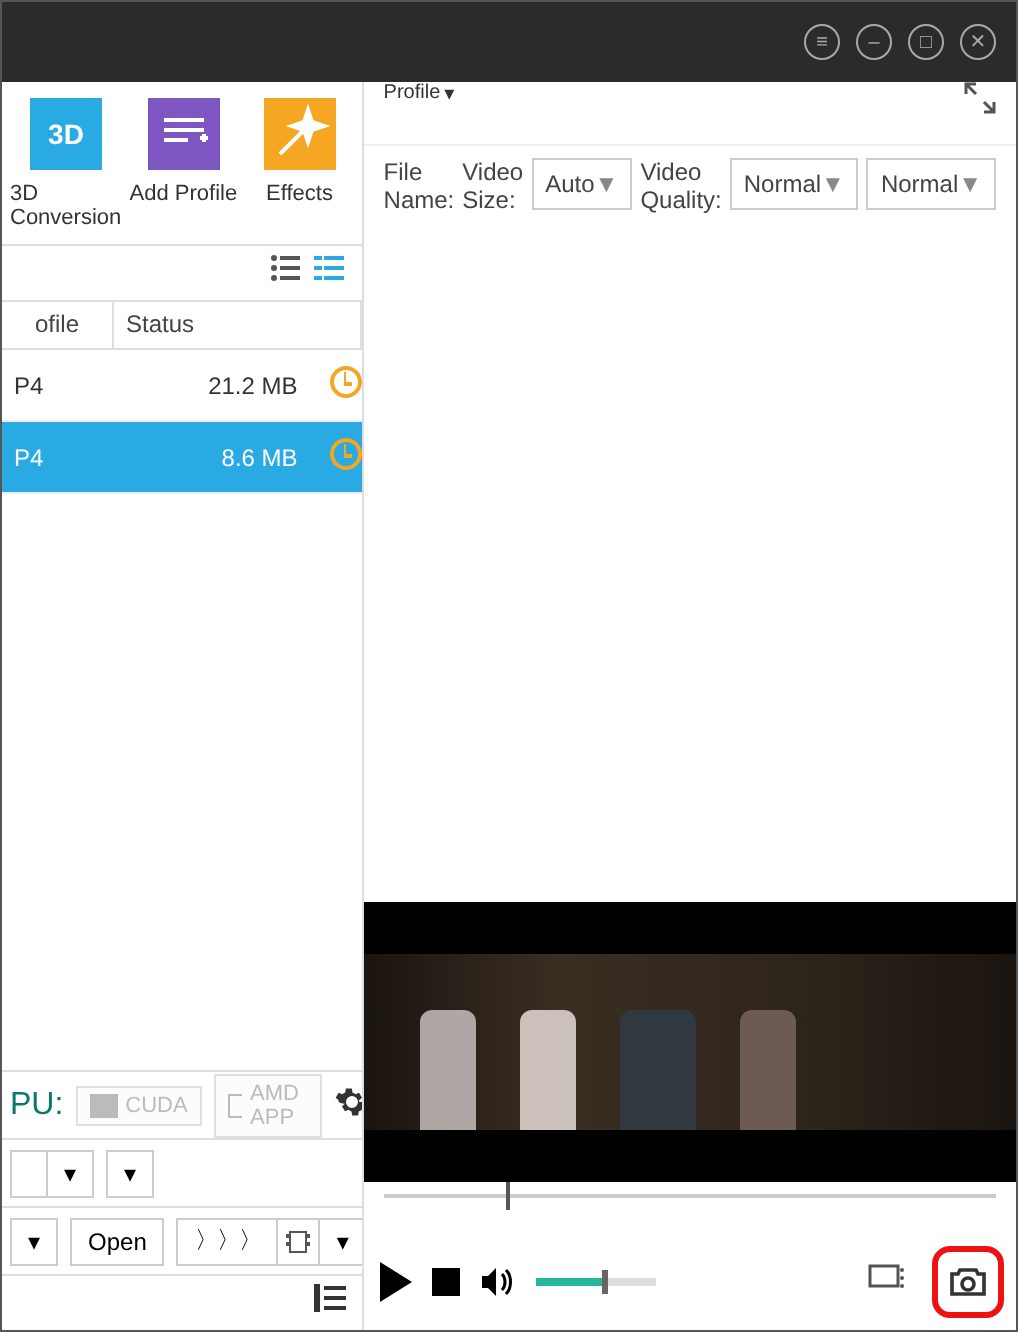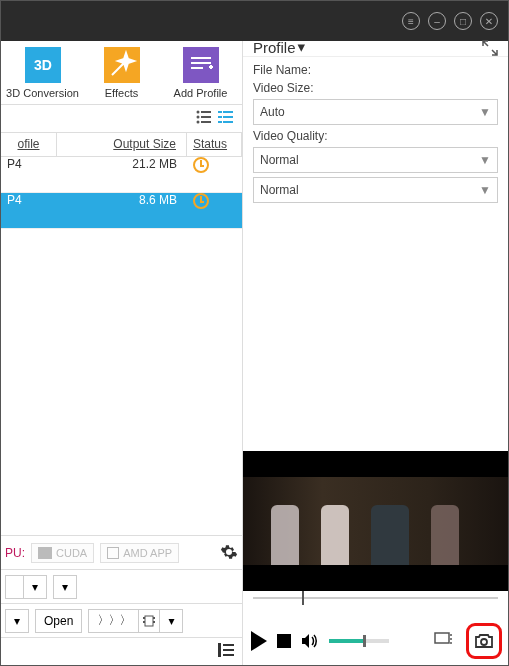--- a/index.html
+++ b/index.html
@@ -2,50 +2,50 @@
 <html><head>
 <meta charset="utf-8">
 <style>
   *{box-sizing:border-box;margin:0;padding:0;font-family:"Segoe UI",Arial,sans-serif;}
   body{width:509px;height:666px;border:1px solid #555;overflow:hidden;background:#fff;}
   .titlebar{height:40px;background:#2b2b2b;display:flex;justify-content:flex-end;align-items:center;padding:0 10px;gap:8px;}
   .tb-btn{width:18px;height:18px;border:1px solid #aaa;border-radius:50%;display:flex;align-items:center;justify-content:center;color:#aaa;font-size:10px;cursor:pointer;}
   .cols{display:flex;height:calc(100% - 40px);}
   .left{width:242px;border-right:1px solid #ddd;display:flex;flex-direction:column;overflow:hidden;}
   .right{flex:1;display:flex;flex-direction:column;}
-  .ribbon{height:64px;border-bottom:1px solid #ddd;display:flex;gap:4px;padding:6px 4px;}
+  .ribbon{height:82px;border-bottom:1px solid #ddd;display:flex;gap:4px;padding:6px 4px;}
   .rbtn{display:flex;flex-direction:column;align-items:center;justify-content:flex-start;font-size:11px;color:#333;width:78px;cursor:pointer;}
   .ricon{width:40px;height:40px;display:flex;align-items:center;justify-content:center;margin-bottom:4px;}
   .viewbar{height:28px;border-bottom:1px solid #ddd;display:flex;justify-content:flex-end;align-items:center;padding:0 8px;gap:6px;color:#2196f3;}
-  .thead{height:24px;border-bottom:1px solid #ddd;display:flex;font-size:12px;color:#444;text-decoration:underline;}
+  .thead{height:24px;border-bottom:1px solid #ddd;display:flex;font-size:12px;color:#444;}
   .thead>div{border-right:1px solid #ddd;padding:4px 6px;}
   .c-file{width:56px;text-align:center;}
   .c-size{width:130px;text-align:right;padding-right:10px !important;}
   .c-status{flex:1;}
-  .trow{height:36px;display:flex;align-items:flex-start;font-size:12px;color:#333;border-bottom:1px solid #eee;}
+  .trow{height:36px;display:flex;align-items:center;font-size:12px;color:#333;border-bottom:1px solid #eee;}
   .trow .c-file{padding-left:6px;text-align:left;}
   .trow.sel{background:#2aaae2;color:#fff;}
   .clock{width:16px;height:16px;border:2px solid #f5a623;border-radius:50%;position:relative;display:inline-block;margin-left:6px;}
   .clock:before{content:"";position:absolute;width:1.5px;height:5px;background:#f5a623;left:5px;top:1px;}
   .clock:after{content:"";position:absolute;width:4px;height:1.5px;background:#f5a623;left:5px;top:6px;}
   .left-spacer{flex:1;}
   .gpu{height:34px;border-top:1px solid #ddd;display:flex;align-items:center;padding:0 4px;gap:6px;font-size:11px;color:#999;}
-  .gpu-lbl{color:#be185d;font-size:12px;}
+  .gpu-lbl{color:#0f766e;font-size:16px;}
   .gbadge{border:1px solid #e0e0e0;padding:3px 6px;display:flex;align-items:center;gap:4px;background:#fcfcfc;color:#bbb;}
   .gear{margin-left:auto;}
   .btnrow{height:34px;border-top:1px solid #ddd;display:flex;align-items:center;padding:0 4px;gap:6px;}
   .bgrp{display:flex;border:1px solid #ccc;height:24px;}
   .bgrp>div{padding:0 8px;display:flex;align-items:center;font-size:12px;cursor:pointer;border-right:1px solid #ccc;}
   .bgrp>div:last-child{border-right:none;}
   .micro{font-size:9px;letter-spacing:-1px;}
   .footbar{height:28px;border-top:1px solid #ddd;display:flex;justify-content:flex-end;align-items:center;padding:0 8px;}
   
-  .panel-head{height:16px;display:flex;align-items:flex-end;padding:0 10px;font-size:15px;color:#333;border-bottom:1px solid #eee;}
+  .panel-head{height:32px;display:flex;align-items:flex-start;padding:0 10px;font-size:10px;color:#333;border-bottom:1px solid #eee;}
   .panel-head .exp{margin-left:auto;cursor:pointer;}
-  .form{padding:6px 10px 10px;display:flex;flex-direction:column;gap:4px;font-size:12px;color:#444;}
+  .form{padding:6px 10px 10px;display:flex;gap:4px;font-size:12px;color:#444;}
   .finput,.fselect{border:1px solid #ccc;height:26px;padding:0 6px;font-size:12px;display:flex;align-items:center;justify-content:space-between;background:#fff;}
   .fselect{cursor:pointer;}
   .fselect .dd{color:#888;}
   .preview-area{margin-top:auto;}
   .pv-head{height:30px;display:flex;align-items:center;padding:0 10px;font-size:14px;border-top:1px solid #eee;border-bottom:1px solid #eee;}
   .pv-head .exp{margin-left:auto;cursor:pointer;}
   .video{width:100%;height:140px;background:#000;position:relative;}
   .still{position:absolute;left:0;right:0;top:26px;bottom:26px;background:linear-gradient(90deg,#1a1410 0%,#3a2e22 30%,#2c231a 70%,#1a1410 100%);}
   .sil{position:absolute;bottom:0;width:28px;height:60px;border-radius:6px 6px 0 0;}
   .s1{left:28px;background:rgba(210,200,200,0.8);}
@@ -86,37 +86,37 @@
           <svg width="36" height="36" viewBox="0 0 36 36">
               <rect width="36" height="36" fill="#2aaae2"></rect>
               <text x="18" y="23" font-size="14" fill="#fff" text-anchor="middle" font-weight="bold">3D</text>
             </svg>
         </div>
         <span>3D Conversion</span>
       </div>
       <div class="rbtn">
         <div class="ricon">
           <svg width="36" height="36" viewBox="0 0 36 36">
-              <rect width="36" height="36" fill="#f5a623"></rect>
-              <path d="M8 28 L24 12 M22 6 l2 6 l6 2 l-6 2 l-2 6 l-2-6 l-6-2 l6-2 z" stroke="#fff" stroke-width="2" fill="#fff"></path>
-            </svg>
-        </div>
-        <span>Effects</span>
-      </div>
-      <div class="rbtn">
-        <div class="ricon">
-          <svg width="36" height="36" viewBox="0 0 36 36">
               <rect width="36" height="36" fill="#7e57c2"></rect>
               <rect x="8" y="10" width="20" height="2" fill="#fff"></rect>
               <rect x="8" y="15" width="20" height="2" fill="#fff"></rect>
               <rect x="8" y="20" width="12" height="2" fill="#fff"></rect>
               <path d="M26 20 h4 M28 18 v4" stroke="#fff" stroke-width="2"></path>
             </svg>
         </div>
         <span>Add Profile</span>
+      </div>
+      <div class="rbtn">
+        <div class="ricon">
+          <svg width="36" height="36" viewBox="0 0 36 36">
+              <rect width="36" height="36" fill="#f5a623"></rect>
+              <path d="M8 28 L24 12 M22 6 l2 6 l6 2 l-6 2 l-2 6 l-2-6 l-6-2 l6-2 z" stroke="#fff" stroke-width="2" fill="#fff"></path>
+            </svg>
+        </div>
+        <span>Effects</span>
       </div>
     </div>
 
     <div class="viewbar">
       <span style="cursor:pointer">
         <svg width="16" height="14" viewBox="0 0 16 14">
             <circle cx="2" cy="2" r="1.5" fill="#555"></circle>
             <rect x="5" y="1" width="10" height="2" fill="#555"></rect>
             <circle cx="2" cy="7" r="1.5" fill="#555"></circle>
             <rect x="5" y="6" width="10" height="2" fill="#555"></rect>
@@ -131,21 +131,20 @@
             <rect x="0" y="6" width="4" height="2" fill="#2aaae2"></rect>
             <rect x="5" y="6" width="10" height="2" fill="#2aaae2"></rect>
             <rect x="0" y="11" width="4" height="2" fill="#2aaae2"></rect>
             <rect x="5" y="11" width="10" height="2" fill="#2aaae2"></rect>
           </svg>
       </span>
     </div>
 
     <div class="thead">
       <div class="c-file">ofile</div>
-      <div class="c-size">Output Size</div>
       <div class="c-status">Status</div>
     </div>
 
     <div class="trow">
       <div class="c-file">P4</div>
       <div class="c-size">21.2 MB</div>
       <div class="c-status"><span class="clock"></span></div>
     </div>
     <div class="trow sel">
       <div class="c-file">P4</div>

